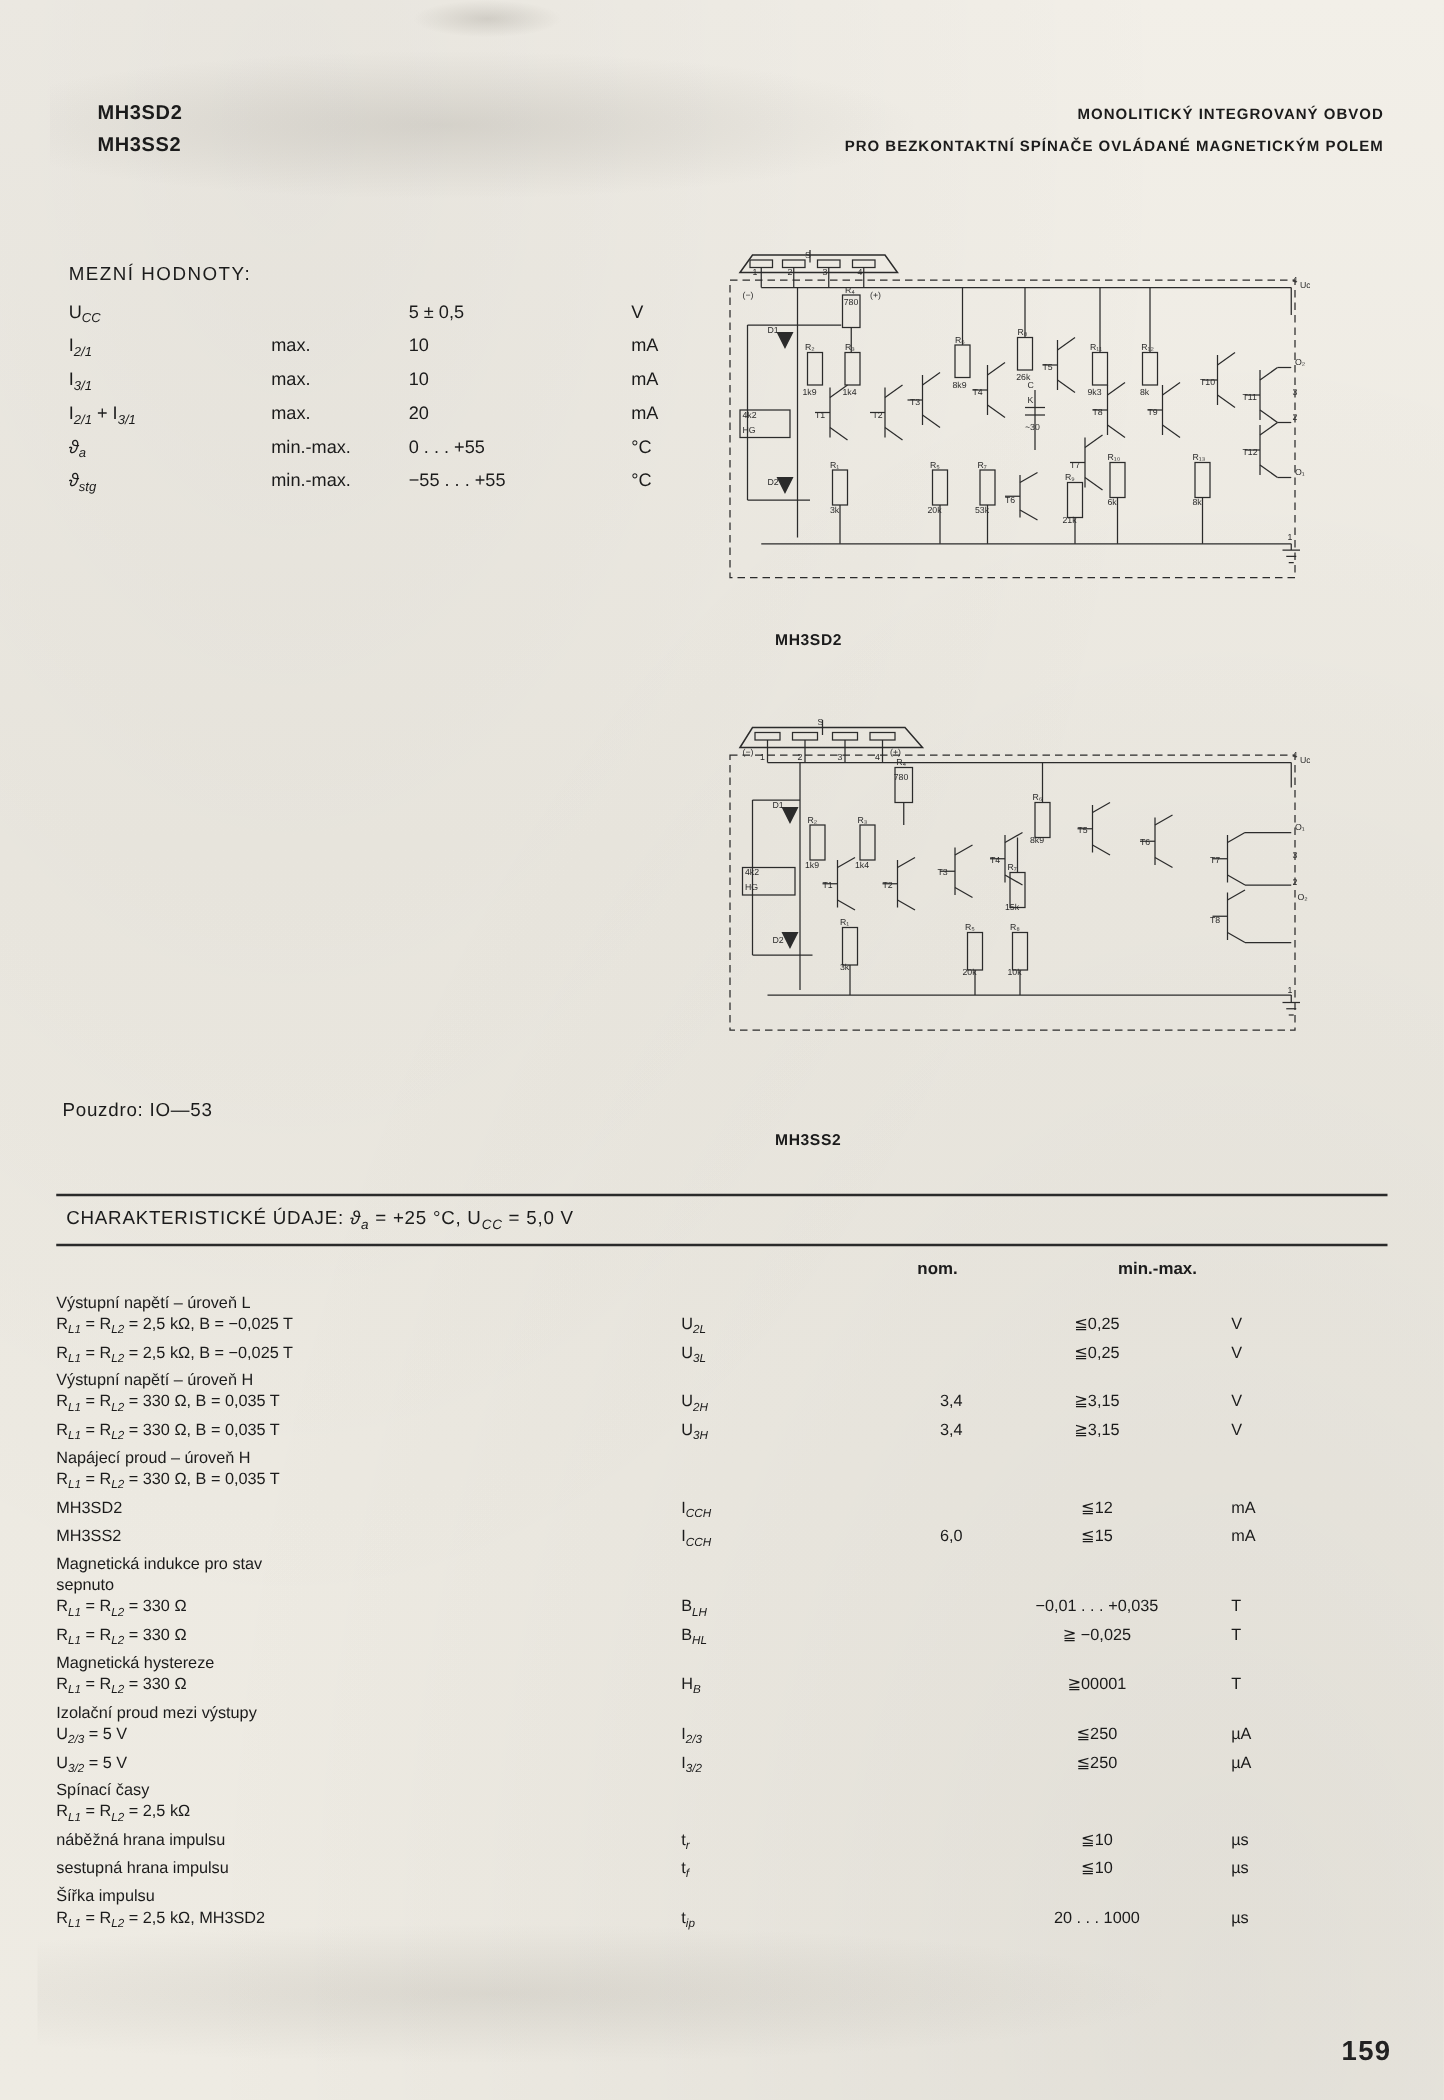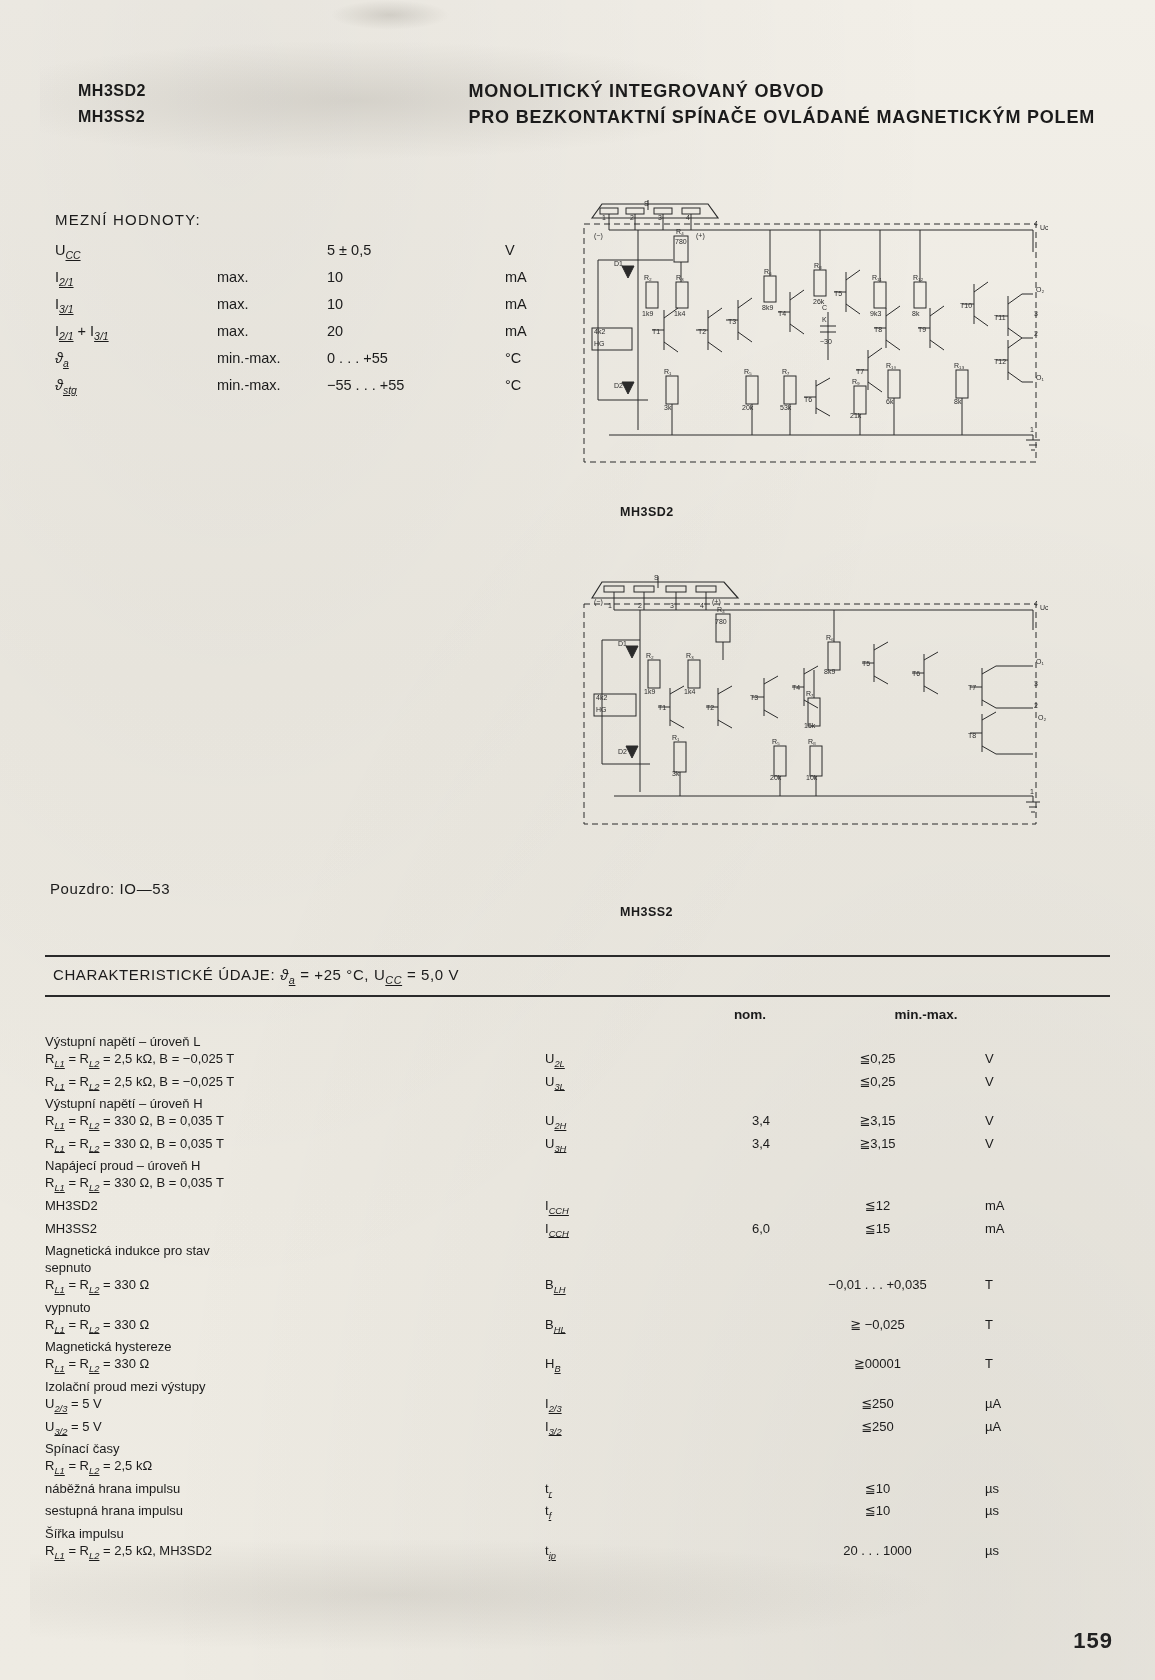--- a/index.html
+++ b/index.html
@@ -21,31 +21,31 @@
   .smudge1{position:absolute;left:40px;top:40px;width:700px;height:120px;
     background:radial-gradient(ellipse at 45% 50%, rgba(120,115,105,.18), rgba(120,115,105,0) 70%);}
   .smudge2{position:absolute;left:30px;top:1540px;width:900px;height:110px;
     background:radial-gradient(ellipse at 40% 50%, rgba(120,115,105,.15), rgba(120,115,105,0) 72%);}
   .smudge3{position:absolute;left:330px;top:0px;width:120px;height:30px;
     background:radial-gradient(ellipse at 50% 50%, rgba(120,115,105,.22), rgba(120,115,105,0) 70%);}
 
   
   .hdr{position:absolute;left:0;top:78px;width:1155px;}
   .hdr-left{position:absolute;left:78px;top:0;font-weight:bold;font-size:16px;letter-spacing:.5px;line-height:26px;}
-  .hdr-right{position:absolute;right:60px;top:0;font-weight:bold;font-size:18px;letter-spacing:.8px;line-height:26px;}
+  .hdr-right{position:absolute;right:48px;top:0;text-align:right;font-weight:bold;font-size:12px;letter-spacing:.8px;line-height:26px;}
 
   
   .limits{position:absolute;left:55px;top:211px;width:520px;font-size:14.5px;}
   .limits .ttl{letter-spacing:1.2px;font-size:15px;margin-bottom:14px;}
   .limrow{position:relative;height:27px;}
   .c-sym{position:absolute;left:0;top:0;width:120px;}
   .c-qual{position:absolute;left:162px;top:0;width:110px;}
   .c-val{position:absolute;left:272px;top:0;width:160px;text-align:left;}
   .c-unit{position:absolute;left:450px;top:0;width:60px;}
-  sub{font-size:.72em;font-style:italic;text-decoration:underline;}
+  sub{font-size:.72em;font-style:italic;}
   .ital{font-style:italic;}
 
   .pouzdro{position:absolute;left:50px;top:880px;font-size:15px;letter-spacing:.6px;}
 
   
   .sch{position:absolute;}
   .sch1{left:578px;top:200px;width:470px;height:270px;}
   .sch2{left:578px;top:568px;width:470px;height:270px;}
   .schcap{position:absolute;font-size:12.5px;font-weight:bold;letter-spacing:.5px;}
   .cap1{left:620px;top:505px;}
@@ -549,27 +549,20 @@
         <td class="tunit"></td>
       </tr>
       <tr>
         <td class="tdesc ind2">R<sub>L1</sub> = R<sub>L2</sub> = 330 Ω</td>
         <td class="tsym">B<sub>LH</sub></td>
         <td class="tnom"></td>
         <td class="tmm">−0,01 . . . +0,035</td>
         <td class="tunit">T</td>
       </tr>
       <tr>
-        <td class="tdesc ind">vypnuto</td>
-        <td class="tsym"></td>
-        <td class="tnom"></td>
-        <td class="tmm"></td>
-        <td class="tunit"></td>
-      </tr>
-      <tr>
         <td class="tdesc ind2">R<sub>L1</sub> = R<sub>L2</sub> = 330 Ω</td>
         <td class="tsym">B<sub>HL</sub></td>
         <td class="tnom"></td>
         <td class="tmm">≧ −0,025</td>
         <td class="tunit">T</td>
       </tr>
 
       <tr>
         <td class="tdesc grp">Magnetická hystereze</td>
         <td class="tsym grp"></td>

